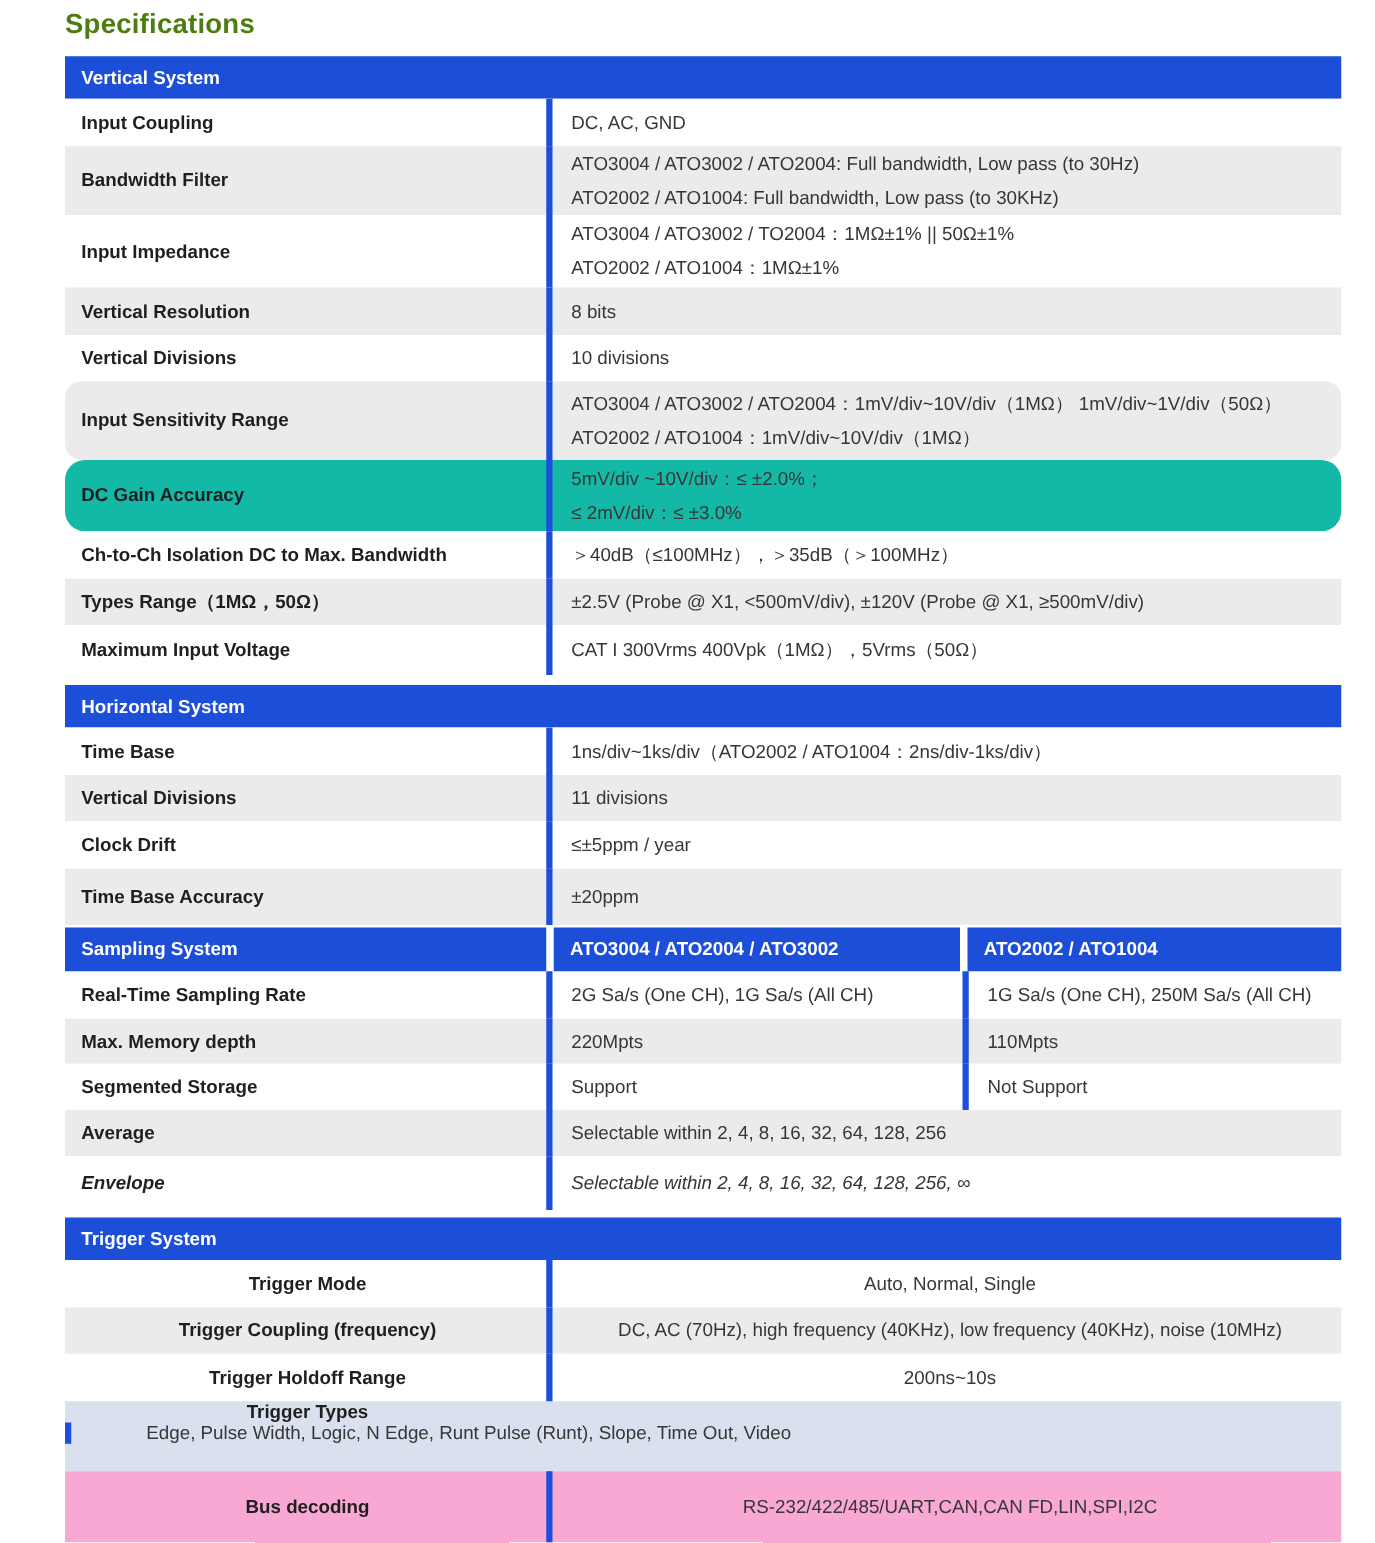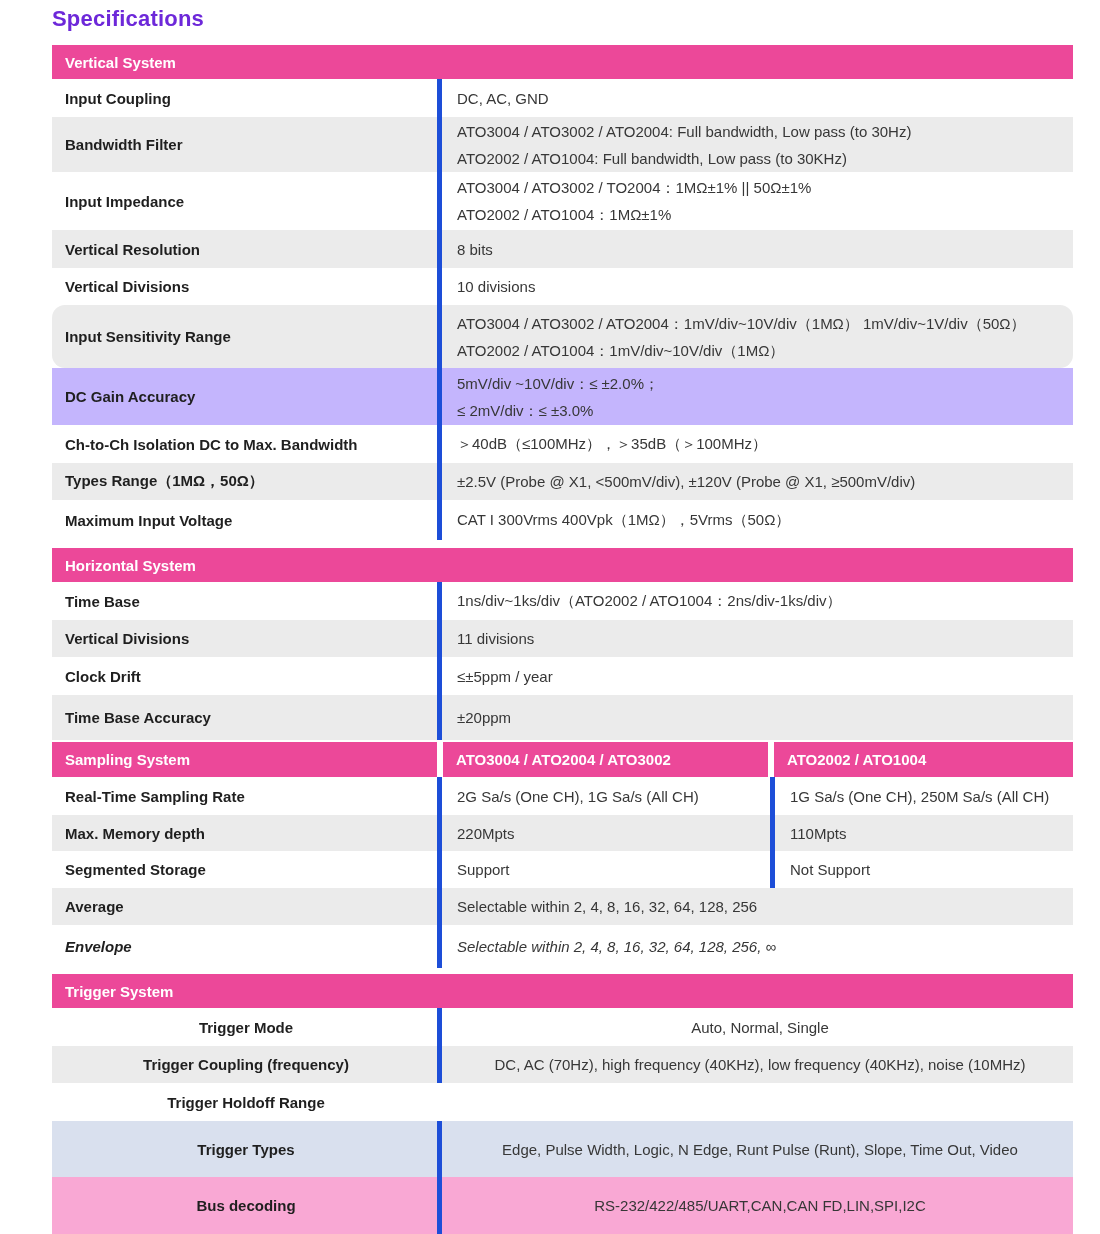--- a/index.html
+++ b/index.html
@@ -3,39 +3,39 @@
 <meta charset="utf-8">
 <style>
   html,body { margin:0; padding:0; background:#ffffff; }
   body {
     width:1100px; height:1234px; overflow:hidden;
     font-family:"Liberation Sans", sans-serif;
     -webkit-font-smoothing:antialiased;
   }
   .page { position:relative; padding-left:52px; padding-top:6px; }
   .page-title {
-    color:#6d28d9; font-size:22px; font-weight:600;
+    color:#4d7c0f; font-size:22px; font-weight:600;
     margin:0 0 13px 0; letter-spacing:0.2px;
   }
   .spec-table { width:1021px; }
   .section { }
   .header-bar, .header-cell {
-    background:#ec4899; color:#ffffff; font-weight:bold; font-size:15px;
+    background:#1d4ed8; color:#ffffff; font-weight:bold; font-size:15px;
     display:flex; align-items:center; box-sizing:border-box;
   }
   .header-bar { height:34px; padding-left:13px; }
   .header-row { display:flex; height:35px; }
   .header-cell { padding-left:13px; }
   .hc-0 { width:385px; margin-right:6px; }
   .hc-1 { width:325px; margin-right:6px; }
   .hc-2 { width:299px; }
   .row { display:flex; box-sizing:border-box; }
   .bg-white   { background:#ffffff; }
   .bg-gray    { background:#ebebeb; }
-  .bg-beige   { background:#c4b5fd; }
+  .bg-beige   { background:#14b8a6;border-radius:16px; }
   .bg-lav     { background:#d9e0ee; }
   .bg-busgray { background:#f9a8d4; }
   .row-label {
     width:385px; box-sizing:border-box; padding-left:13px; padding-right:10px;
     display:flex; flex-direction:column; justify-content:center;
     font-weight:bold; font-size:15px; color:#1f1f1f;
   }
   .value-cell {
     box-sizing:border-box; border-left:5px solid #1d4ed8;
     padding-left:15px; padding-right:10px;
@@ -215,22 +215,25 @@
           </div>
         </div>
         <div class="row bg-gray" style="height: 37px;">
           <div class="row-label">Trigger Coupling (frequency)</div>
           <div class="value-cell vc-span single">
             <div class="value-line">DC, AC (70Hz), high frequency (40KHz), low frequency (40KHz), noise (10MHz)</div>
           </div>
         </div>
         <div class="row bg-white" style="height: 38px;">
           <div class="row-label">Trigger Holdoff Range</div>
-        </div>
-        <div class="row bg-lav" style="height: 56px;">
+          <div class="value-cell vc-span single">
+            <div class="value-line">200ns~10s</div>
+          </div>
+        </div>
+        <div class="row bg-lav" style="height: 56px; flex-direction: column;">
           <div class="row-label">Trigger Types</div>
           <div class="value-cell vc-span single">
             <div class="value-line">Edge, Pulse Width, Logic, N Edge, Runt Pulse (Runt), Slope, Time Out, Video</div>
           </div>
         </div>
         <div class="row bg-busgray" style="height: 57px;">
           <div class="row-label">Bus decoding</div>
           <div class="value-cell vc-span single">
             <div class="value-line">RS-232/422/485/UART,CAN,CAN FD,LIN,SPI,I2C</div>
           </div>

